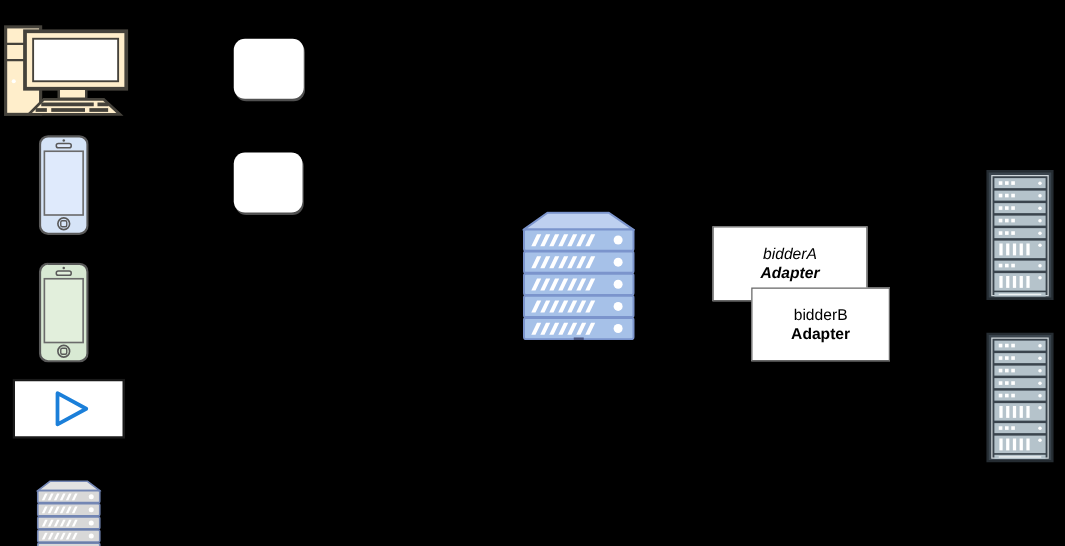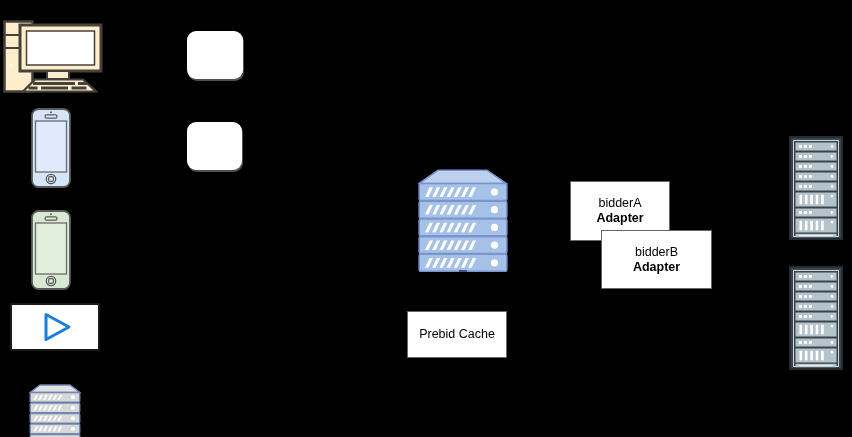--- a/index.html
+++ b/index.html
@@ -168,25 +168,22 @@
       <polygon points="20,1.2 69,1.2 88.3,14.5 1.2,14.5" fill="#bed0f0" stroke="#7b94cc" stroke-width="1.6"></polygon>
       <use href="#row-blue" transform="translate(0,14.5)"></use>
       <use href="#row-blue" transform="translate(0,32.2)"></use>
       <use href="#row-blue" transform="translate(0,49.9)"></use>
       <use href="#row-blue" transform="translate(0,67.6)"></use>
       <use href="#row-blue" transform="translate(0,85.3)"></use>
       <rect x="41" y="101" width="8" height="2" fill="#4a5580"></rect>
     </svg>
   </div>
 
-  <div class="label-box" style="left:407px; top:311px; width:100px; height:47px;">
-    <span>Prebid Cache</span>
-  </div>
-
-  <div class="label-box" style="left:570px; top:181px; width:100px; height:60px;">
+
+  <div class="label-box" style="left:570px; top:181px; width:124px; height:60px;font-style:italic;">
     <span>bidderA</span>
     <span class="bold">Adapter</span>
   </div>
 
   <div class="label-box" style="left:601px; top:230px; width:111px; height:59px;">
     <span>bidderB</span>
     <span class="bold">Adapter</span>
   </div>
 
   <div class="abs" style="left:789px; top:136px;">

